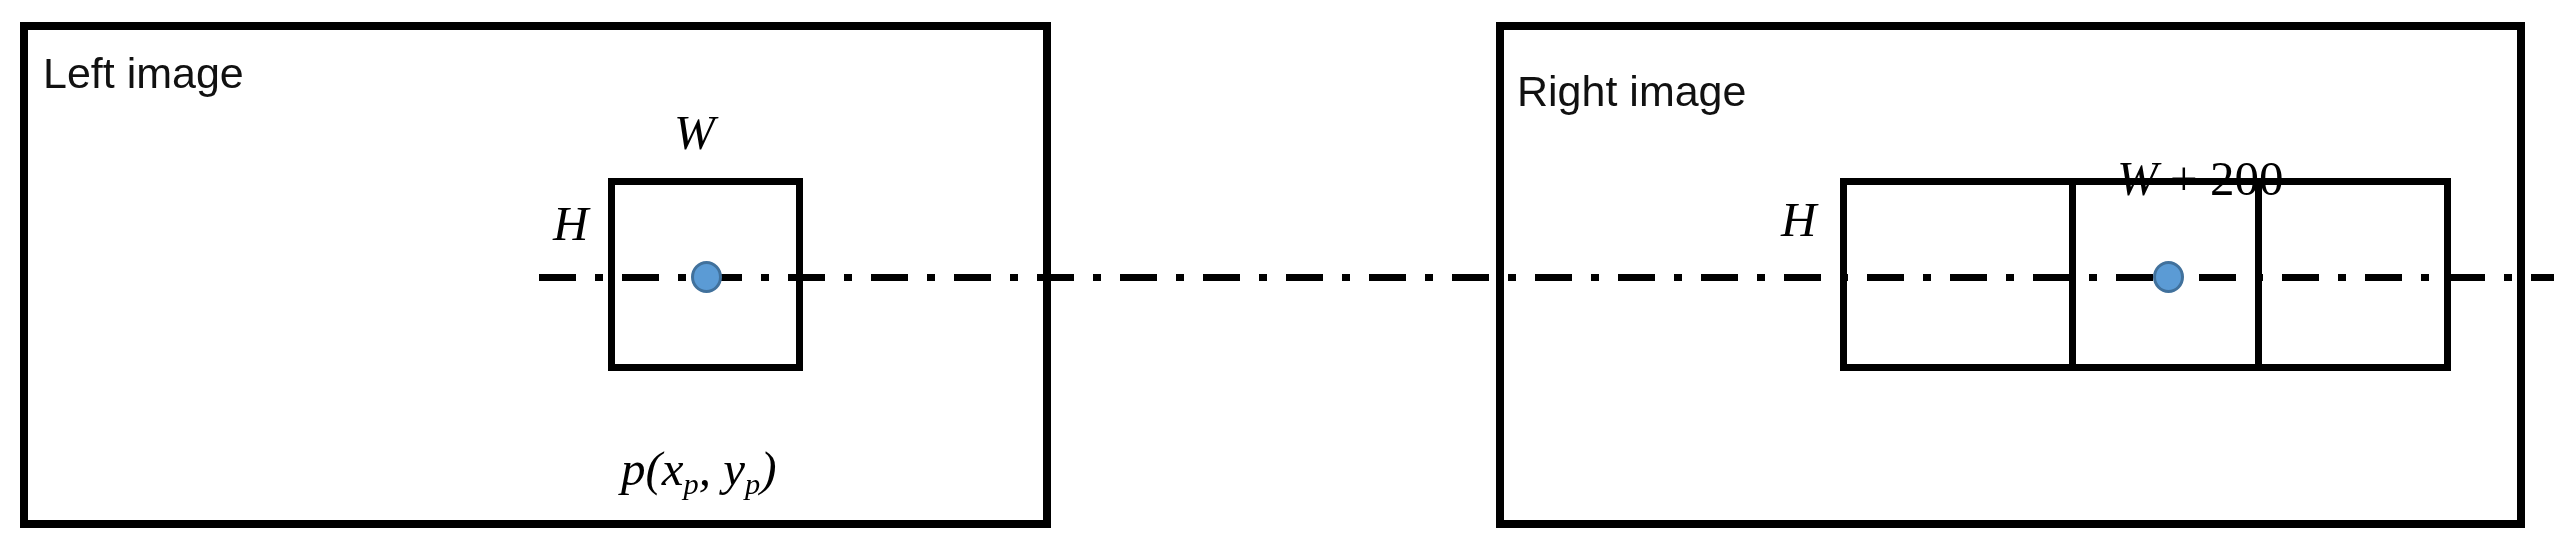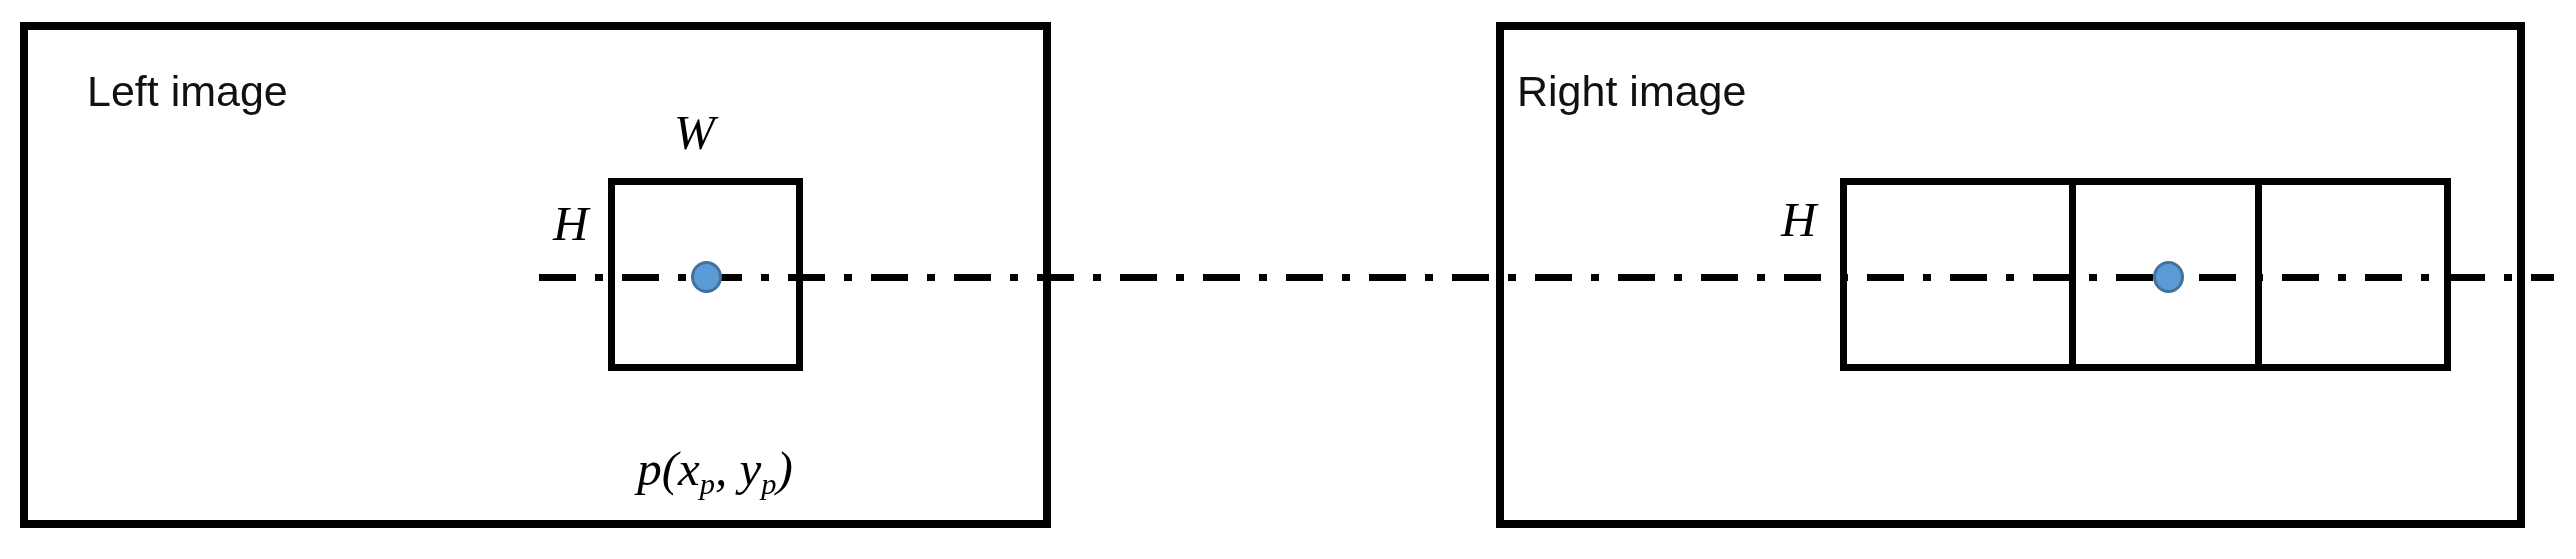--- a/index.html
+++ b/index.html
@@ -24,21 +24,21 @@
   #left-image-box  { left: 20px;   top: 22px; width: 1031px; height: 506px; }
   #right-image-box { left: 1496px; top: 22px; width: 1029px; height: 506px; }
 
   .image-title {
     position: absolute;
     font-family: "Liberation Sans", sans-serif;
     font-size: 43px;
     color: #111111;
     white-space: pre;
   }
-  #left-title  { left: 43px;   top: 67px; margin-left: 44px; }
+  #left-title  { left: 43px;   top: 49px; }
   #right-title { left: 1517px; top: 67px; }
 
   
   #epipolar-line {
     position: absolute;
     left: 539px;
     top: 274px;
     width: 2015px;
     height: 7px;
     background: repeating-linear-gradient(
@@ -84,21 +84,21 @@
     font-style: italic;
     vertical-align: -0.3em;
     line-height: 0;
   }
 
   #w-label        { left: 674px;  top: 108px; }
   #h-label-left   { left: 553px;  top: 199px; }
   #w200-label     { left: 2068px; top: 105px; }
   #h-label-right  { left: 1781px; top: 195px; }
 
-  .point-label { text-align: center; }
+  .point-label { }
   #p-label { left: 572px;  top: 395px; width: 237px; }
   #q-label { left: 2059px; top: 391px; width: 242px; }
 
   .match-point {
     position: absolute;
     width: 31px;
     height: 32px;
     border-radius: 50%;
     box-sizing: border-box;
     border: 3px solid #41719C;
@@ -128,19 +128,22 @@
     <span>p(x</span><sub>p</sub><span>, y</span><sub>p</sub><span>)</span>
   </div>
 
   <div id="right-image-box" class="outer-box"></div>
   <div id="right-title" class="image-title">Right image</div>
 
   <div id="search-strip" class="inner-rect"></div>
   <div id="strip-divider-1" class="strip-divider"></div>
   <div id="strip-divider-2" class="strip-divider"></div>
 
+  <div id="w200-label" class="math">
+    <span>W</span><span class="upright"> + 200</span>
+  </div>
   <div id="h-label-right" class="math">H</div>
 
   <div id="point-q" class="match-point"></div>
 
 
 </div>
 
 
 </body></html>

